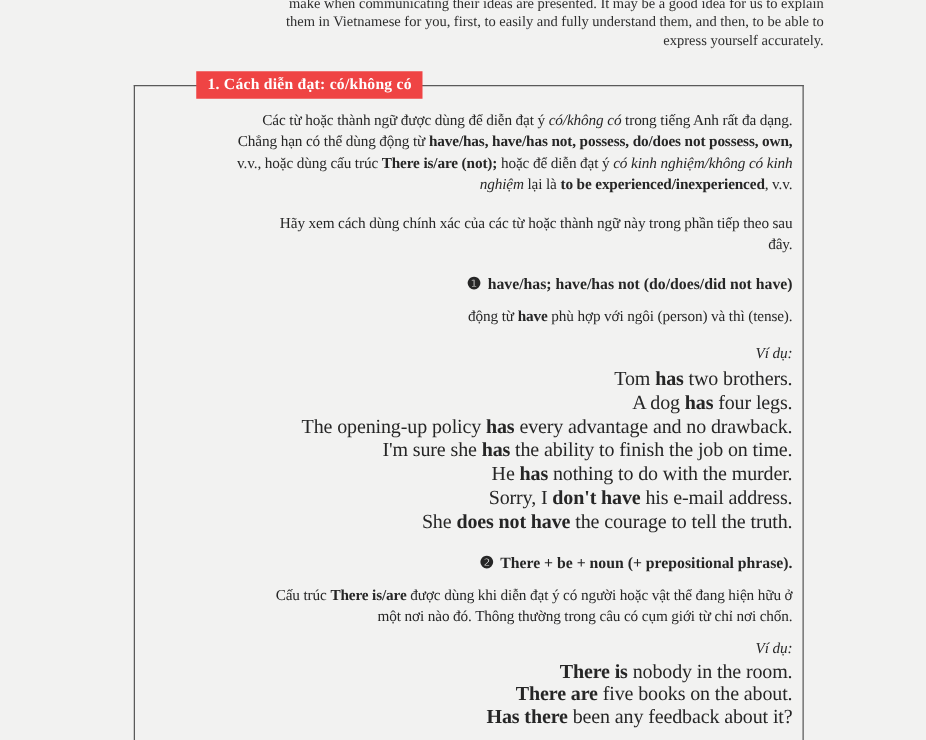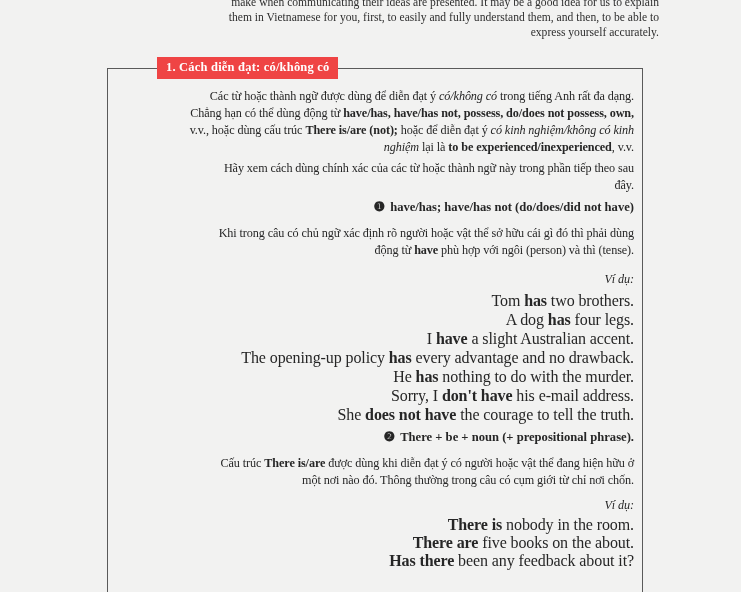--- a/index.html
+++ b/index.html
@@ -18,21 +18,21 @@
   .frame{position:absolute;left:107px;top:68px;width:536px;height:524px;
          box-sizing:border-box;border:1px solid #5a5a5a;border-bottom:none;z-index:1;}
   .inner{padding:19px 8px 0 11px;font-size:12.2px;line-height:17px;letter-spacing:-.1px;}
   .indent{padding-left:13px;}
   .h{font-weight:bold;font-size:12.6px;line-height:18px;letter-spacing:0;}
   .num{font-size:13px;margin-right:5px;}
   .vidu{margin-left:15px;font-style:italic;}
   .ex{margin-left:15px;line-height:19px;font-size:16px;}
   .exg2 .ex{line-height:18px;}
   .mt3{margin-top:3px;}.mt2{margin-top:2px;}.mt8{margin-top:8px;}
-  .mt9{margin-top:9px;}.mt10{margin-top:4px;}.mt12{margin-top:12px;}
+  .mt9{margin-top:9px;}.mt10{margin-top:14px;}.mt12{margin-top:12px;}
   b{font-weight:bold;} i{font-style:italic;}
 </style>
 </head>
 <body>
 
 <div class="scan">
 
   <div class="intro">
     <div class="ln">make when communicating their ideas are presented. It may be a good idea for us to explain</div>
     <div class="ln">them in Vietnamese for you, first, to easily and fully understand them, and then, to be able to</div>
@@ -56,31 +56,30 @@
       <div class="mt10">
         <div class="ln indent">Hãy xem cách dùng chính xác của các từ hoặc thành ngữ này trong phần tiếp theo sau</div>
         <div class="ln">đây.</div>
       </div>
 
       <div class="h mt10">
         <span class="num">❶</span><span>have/has; have/has not (do/does/did not have)</span>
       </div>
 
       <div class="mt9">
-        <div class="ln indent">Khi trong câu có chủ ngữ xác định rõ người hoặc vật thể sở hữu cái gì đó thì phải dùng</div>
         <div class="ln"><span>động từ </span><b>have</b><span> phù hợp với ngôi (person) và thì (tense).</span></div>
       </div>
 
       <div class="vidu mt12">Ví dụ:</div>
 
       <div class="mt3">
         <div class="ex ln"><span>Tom </span><b>has</b><span> two brothers.</span></div>
         <div class="ex ln"><span>A dog </span><b>has</b><span> four legs.</span></div>
-        <div class="ex ln"><span>I </span><b>have</b><span> a slight Australian accent.</span></div>
         <div class="ex ln"><span>The opening-up policy </span><b>has</b><span> every advantage and no drawback.</span></div>
+        <div class="ex ln"><span>I'm sure she </span><b>has</b><span> the ability to finish the job on time.</span></div>
         <div class="ex ln"><span>He </span><b>has</b><span> nothing to do with the murder.</span></div>
         <div class="ex ln"><span>Sorry, I </span><b>don't have</b><span> his e-mail address.</span></div>
         <div class="ex ln"><span>She </span><b>does not have</b><span> the courage to tell the truth.</span></div>
       </div>
 
       <div class="h mt10">
         <span class="num">❷</span><span>There + be + noun (+ prepositional phrase).</span>
       </div>
 
       <div class="mt9">

